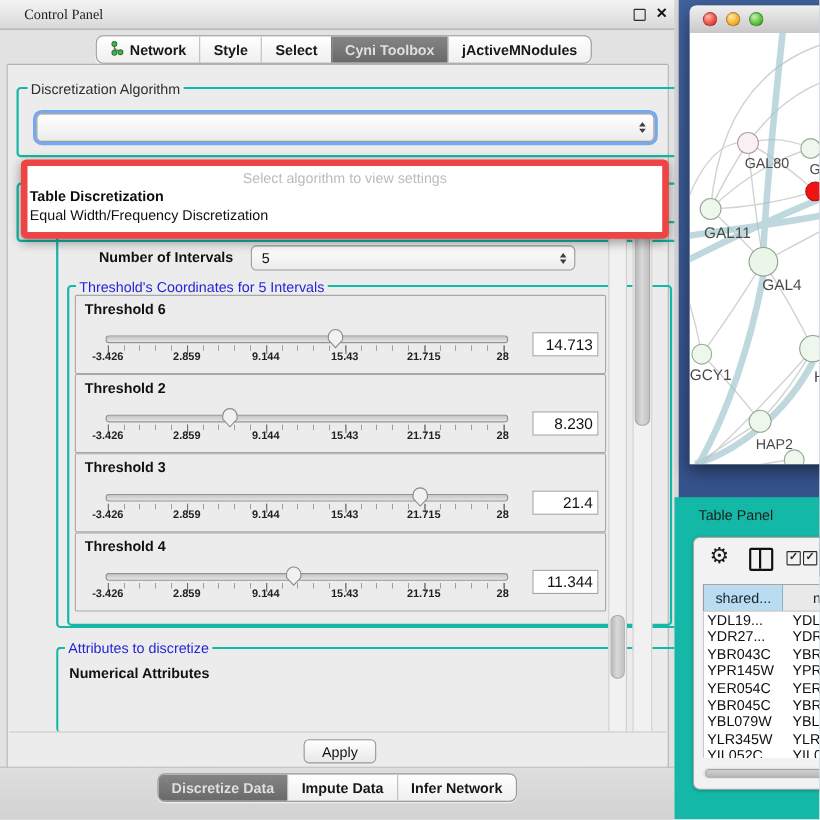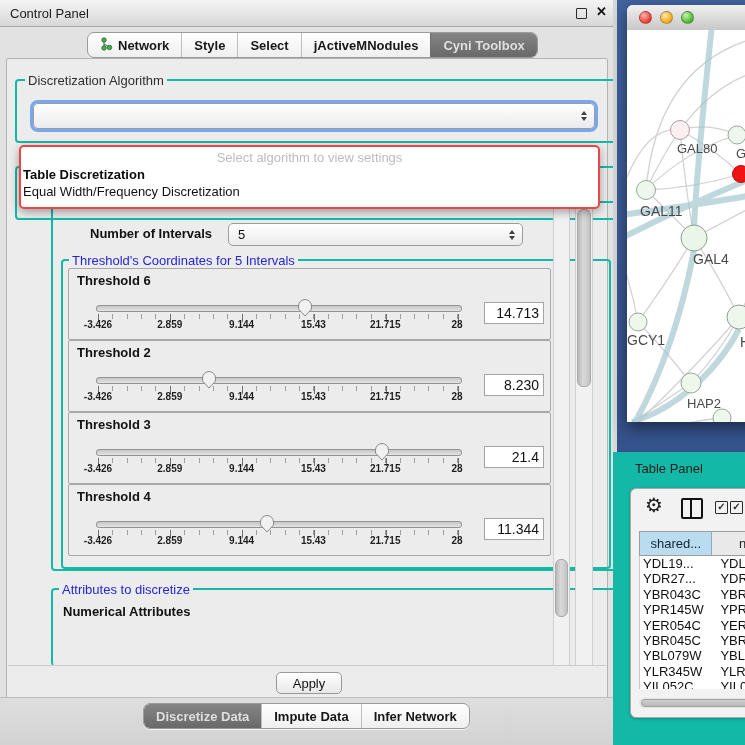--- a/index.html
+++ b/index.html
@@ -6,21 +6,21 @@
   body{width:745px;height:745px;position:relative;overflow:hidden;
        background:#e5e5e5;font-family:"Liberation Sans",sans-serif;
        -webkit-font-smoothing:antialiased;}
   .abs{position:absolute;}
 
   
   .cp{position:absolute;left:0;top:0;width:613px;height:745px;background:#e2e2e2;}
   .cp-titlebar{position:absolute;left:0;top:0;width:613px;height:26px;
     background:linear-gradient(#f4f4f4,#d8d8d8);border-bottom:1px solid #a6a6a6;
     display:flex;align-items:center;font-size:13px;color:#1c1c1c;}
-  .cp-title{margin-left:10px;}
+  .cp-title{margin-left:22px;font-family:Liberation Serif, serif;}
   .float-ic{position:absolute;right:26px;top:8px;width:9px;height:9px;border:1.6px solid #2b2b2b;border-radius:1px;}
   .close-ic{position:absolute;right:6px;top:4px;font-size:13px;font-weight:bold;color:#111;}
 
   
   .segbar{position:absolute;display:flex;height:24px;border:1px solid #9b9b9b;border-radius:7px;
     overflow:hidden;background:linear-gradient(#ffffff,#efefef);
     box-shadow:0 1px 1px rgba(255,255,255,.7);}
   .seg{display:flex;align-items:center;gap:5px;padding:0 12px;font-size:13px;font-weight:600;
     color:#171717;border-left:1px solid #bdbdbd;white-space:nowrap;}
   .seg:first-child{border-left:none;}
@@ -42,21 +42,21 @@
     border-radius:5px;font-size:13px;color:#111;display:flex;align-items:center;
     padding-left:9px;box-sizing:border-box;}
   .spin{position:absolute;right:7px;top:50%;transform:translateY(-50%);display:flex;flex-direction:column;gap:2px;}
   .spin i{display:block;width:0;height:0;border-left:3.5px solid transparent;border-right:3.5px solid transparent;}
   .spin .up{border-bottom:4px solid #3f3f3f;}
   .spin .dn{border-top:4px solid #3f3f3f;}
   .focusring{box-shadow:0 0 0 3px rgba(96,156,240,.85);}
 
   
   .popup{position:absolute;left:12px;top:86px;width:577px;height:60px;background:#ffffff;
-    border:2px solid #ef4444;border-radius:5px;box-shadow:0 3px 10px rgba(0,0,0,.35);z-index:40;}
+    border:6px solid #ef4444;border-radius:5px;box-shadow:0 3px 10px rgba(0,0,0,.35);z-index:40;}
   .popup-hint{position:absolute;left:0;right:0;top:3px;text-align:center;font-size:13px;color:#bcbcbc;}
   .popup-opt1{position:absolute;left:2px;top:20px;font-size:13px;font-weight:bold;color:#0d0d0d;}
   .popup-opt2{position:absolute;left:2px;top:37px;font-size:13px;color:#111;}
 
   
   .thbox{position:absolute;left:61px;width:481px;height:70px;border:1px solid #a8a8a8;
     background:#ececec;border-radius:2px;}
   .thlabel{position:absolute;left:8px;top:4px;font-size:13px;font-weight:bold;color:#111;}
   .track{position:absolute;left:27px;top:36px;width:364px;height:5px;border:1px solid #939393;
     border-radius:3px;background:linear-gradient(#c6c6c6,#e4e4e4);}
@@ -148,25 +148,25 @@
         </svg>
       </span>
       <span>Network</span>
     </div>
     <div class="seg">
         <span>Style</span>
       </div>
     <div class="seg">
         <span>Select</span>
       </div>
-    <div class="seg">
-        <span>jActiveMNodules</span>
-      </div>
     <div class="seg sel">
         <span>Cyni Toolbox</span>
+      </div>
+    <div class="seg">
+        <span>jActiveMNodules</span>
       </div>
   </div>
 
   <div class="cp-body">
 
     <div class="grp" style="left:8px;top:20px;width:584px;height:60px;">
       <span class="grp-label lbl-dark" style="left:8px;">Discretization Algorithm</span>
       <div class="combo focusring" style="left:16px;top:22px;width:562px;height:26px;">
         <span class="spin">
             <i class="up"></i>

